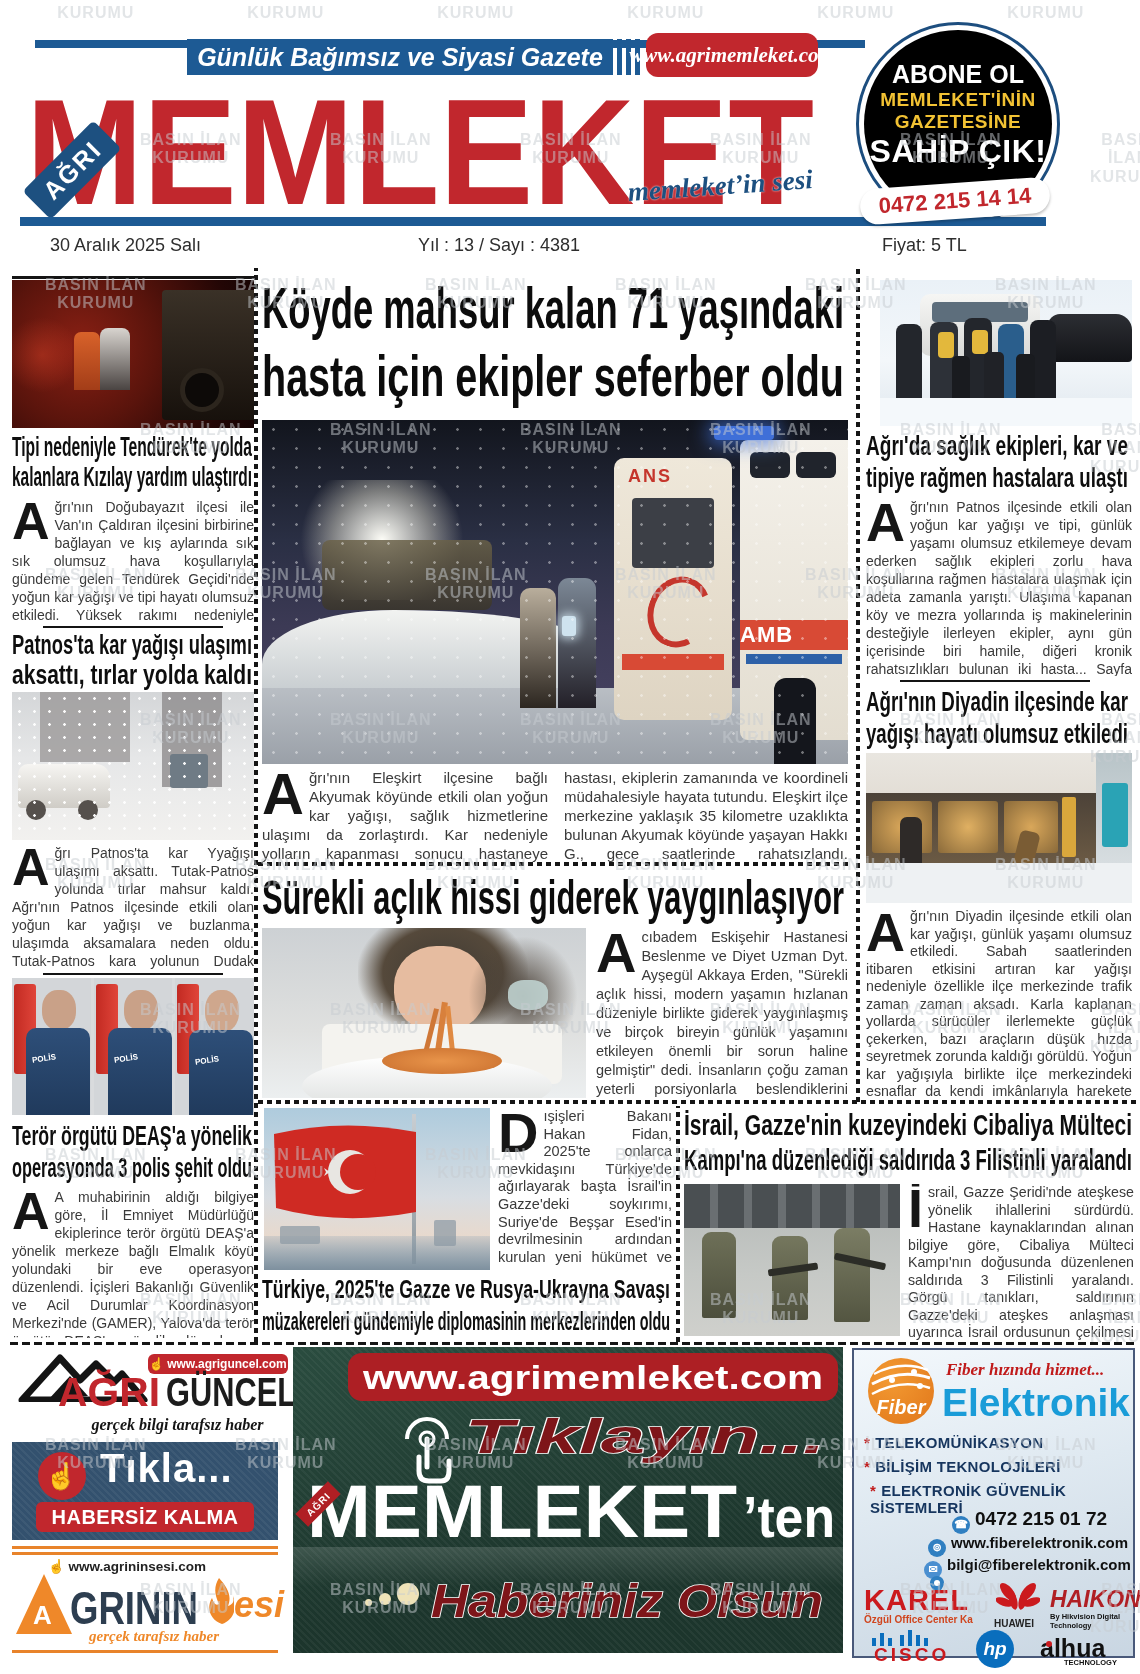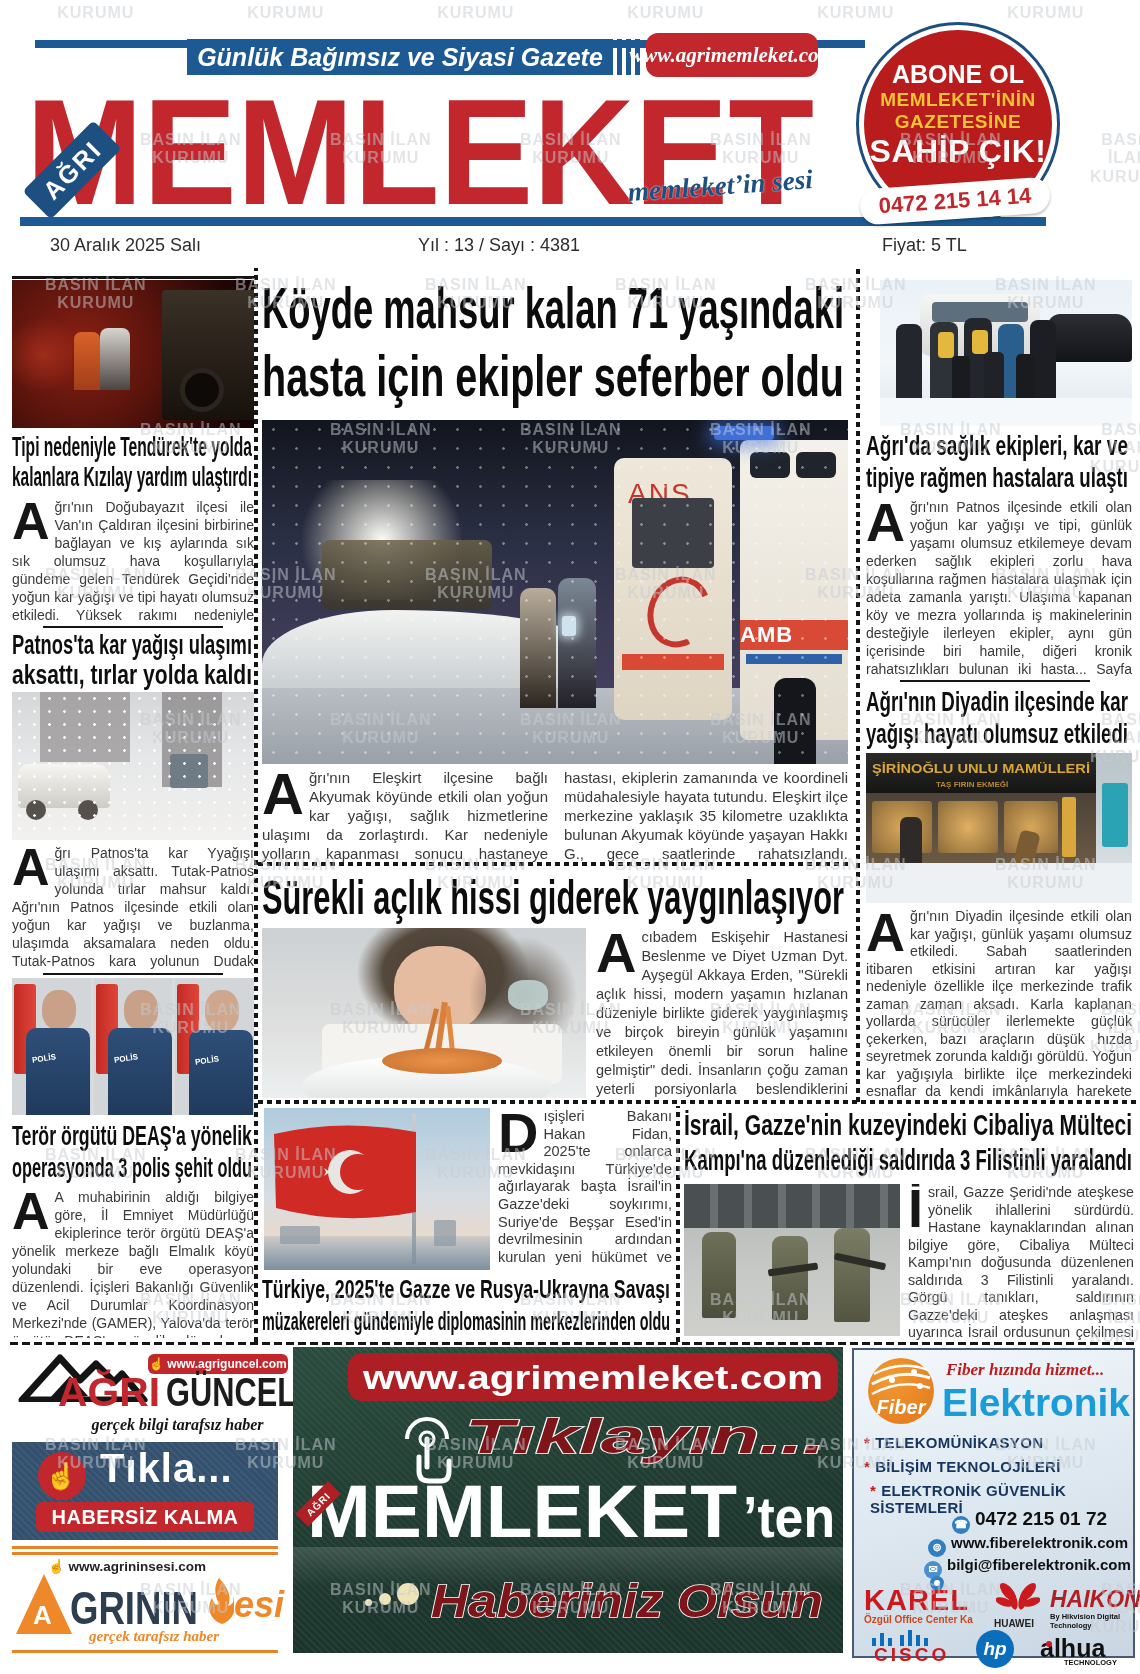--- a/index.html
+++ b/index.html
@@ -27,21 +27,21 @@
   svg text{font-family:"Liberation Sans",sans-serif;font-weight:bold;}
   .serifit{font-family:"Liberation Serif",serif;font-style:italic;font-weight:bold;}
   
   #tagband{background:#1d5a94;color:#fff;display:flex;align-items:center;justify-content:center;
            font-style:italic;font-weight:bold;font-size:25px;}
   #wwwpill{background:#c1272d;border-radius:12px;color:#fff;display:flex;align-items:center;justify-content:center;font-size:21px;}
   #agribadge{background:#1d5080;border-radius:5px;color:#fff;display:flex;align-items:center;justify-content:center;
              font-weight:bold;font-size:25px;letter-spacing:2px;transform:rotate(-45deg);}
   #slogan{color:#1d5080;font-size:27px;transform:rotate(-4deg);text-shadow:0 0 2px #fff;}
   #subouter{border-radius:50%;background:#fff;border:3px solid #1d4e7f;}
-  #subinner{position:absolute;left:5px;top:5px;right:5px;bottom:5px;border-radius:50%;background:#b91c1c;
+  #subinner{position:absolute;left:5px;top:5px;right:5px;bottom:5px;border-radius:50%;background:#000000;
             display:flex;flex-direction:column;align-items:center;justify-content:flex-start;padding-top:30px;box-sizing:border-box;}
   .sub1{color:#fff;font-weight:bold;font-size:25px;}
   .sub2{color:#f2c233;font-weight:bold;font-size:19px;letter-spacing:.5px;}
   .sub4{color:#fff;font-weight:bold;font-size:32px;letter-spacing:.5px;}
   #subphone{position:absolute;background:#fff;border-radius:18px;transform:rotate(-4deg);z-index:6;
             display:flex;align-items:center;justify-content:center;color:#c1272d;font-weight:bold;font-size:22px;
             box-shadow:0 2px 3px rgba(0,0,0,.25);}
   .dateline{position:absolute;font-size:18px;color:#2e2e2e;}
   
   #tiklabanner{background:#33516e;background-image:repeating-linear-gradient(45deg,rgba(255,255,255,.05) 0 2px,transparent 2px 5px);}
@@ -171,21 +171,21 @@
     <text x="0" y="124" font-size="58" fill="#0c0c0c" textLength="582" lengthAdjust="spacingAndGlyphs">hasta için ekipler seferber oldu</text>
   </svg>
 
   <div class="photo" style="left:262px;top:420px;width:586px;height:344px;background:linear-gradient(180deg,#12151d 0%,#2a2f44 35%,#3c3a55 60%,#4a4566 100%);">
     <div class="abs" style="left:30px;top:60px;width:180px;height:120px;background:radial-gradient(circle,#fdfdf7 0%,#e5e2d077 45%,transparent 75%);"></div>
     <div class="abs" style="left:60px;top:120px;width:170px;height:70px;background:linear-gradient(180deg,#6a6148,#3a352a);border-radius:8px;opacity:.85;"></div>
     <div class="abs" style="left:0px;top:190px;width:330px;height:90px;background:linear-gradient(180deg,#f2f3f1,#c3c9cd);border-radius:40% 60% 10px 0 / 60% 40% 10px 0;"></div>
     <div class="abs" style="left:0px;top:268px;width:586px;height:76px;background:linear-gradient(180deg,#b9bec4,#9aa0a8);"></div>
 
     <div class="abs" style="left:352px;top:38px;width:118px;height:262px;background:linear-gradient(180deg,#efe8da,#ded4c2);border-radius:10px;">
-      <div style="position:absolute;left:14px;top:20px;width:90px;height:22px;color:#c5362c;font-weight:normal;font-size:28px;letter-spacing:2px;">ANS</div>
+      <div style="position:absolute;left:14px;top:8px;width:90px;height:22px;color:#c5362c;font-weight:bold;font-size:18px;letter-spacing:2px;">ANS</div>
       <div style="position:absolute;left:18px;top:40px;width:82px;height:70px;background:#3c3f46;border-radius:4px;"></div>
       <div style="position:absolute;left:34px;top:118px;width:50px;height:60px;border:6px solid #c5362c;border-radius:50% 50% 50% 50%;border-right-color:transparent;transform:rotate(20deg);"></div>
       <div style="position:absolute;left:8px;top:196px;width:102px;height:16px;background:#d84a35;"></div>
     </div>
 
     <div class="abs" style="left:478px;top:20px;width:108px;height:300px;background:linear-gradient(180deg,#f4f1ea,#e3ddd0);border-radius:8px 0 0 8px;">
       <div style="position:absolute;left:10px;top:12px;width:40px;height:26px;background:#20242c;border-radius:6px;"></div>
       <div style="position:absolute;left:56px;top:12px;width:40px;height:26px;background:#20242c;border-radius:6px;"></div>
       <div style="position:absolute;left:0px;top:180px;width:108px;height:30px;background:#d84a35;color:#fff;font-weight:bold;font-size:22px;letter-spacing:1px;display:flex;align-items:center;">AMB</div>
       <div style="position:absolute;left:6px;top:214px;width:96px;height:10px;background:#2d61a8;"></div>
@@ -285,26 +285,20 @@
     <span class="dc" style="font-size:54px;">A</span><span>ğrı'nın Patnos ilçesinde etkili olan yoğun kar yağışı ve tipi, günlük yaşamı olumsuz etkilemeye devam ederken sağlık ekipleri zorlu hava koşullarına rağmen hastalara ulaşmak için adeta zamanla yarıştı. Ulaşıma kapanan köy ve mezra yollarında iş makinelerinin desteğiyle ilerleyen ekipler, aynı gün içerisinde biri hamile, diğeri kronik rahatsızlıkları bulunan iki hasta... Sayfa 6'da</span>
   </div>
   <div class="rule" style="left:900px;top:680px;width:190px;height:2px;"></div>
 
   <svg class="abs" style="left:866px;top:686px;" width="266" height="64">
     <text x="0" y="25" font-size="28" fill="#0e0e0e" textLength="262" lengthAdjust="spacingAndGlyphs">Ağrı'nın Diyadin ilçesinde kar</text>
     <text x="0" y="57" font-size="28" fill="#0e0e0e" textLength="262" lengthAdjust="spacingAndGlyphs">yağışı hayatı olumsuz etkiledi</text>
   </svg>
 
   <div class="photo" style="left:866px;top:753px;width:266px;height:150px;background:linear-gradient(180deg,#e9e6e0 0%,#ddd6cc 55%,#eef0f1 100%);">
-    <div class="abs" style="left:0;top:0;width:230px;height:40px;background:linear-gradient(180deg,#2b2b29,#151513);">
-      <svg width="230" height="40">
-          <text x="6" y="20" font-size="13" fill="#d9a73c" textLength="218" lengthAdjust="spacingAndGlyphs">ŞİRİNOĞLU UNLU MAMÜLLERİ</text>
-      <text x="70" y="34" font-size="8" fill="#b58a32">TAŞ FIRIN EKMEĞİ</text>
-        </svg>
-    </div>
     <div class="abs" style="left:230px;top:0;width:36px;height:110px;background:linear-gradient(180deg,#b8c4c8,#d7dde0);"></div>
     <div class="abs" style="left:236px;top:30px;width:26px;height:64px;background:#2aa3b5;border-radius:3px;"></div>
     <div class="abs" style="left:0;top:40px;width:230px;height:70px;background:linear-gradient(180deg,#4c4238,#6b5a44);">
       <div style="position:absolute;left:6px;top:8px;width:60px;height:52px;background:radial-gradient(circle,#d9a75a,#8a6a3a);border-radius:3px;"></div>
       <div style="position:absolute;left:72px;top:8px;width:60px;height:52px;background:radial-gradient(circle,#e0b062,#8a6a3a);border-radius:3px;"></div>
       <div style="position:absolute;left:138px;top:8px;width:54px;height:52px;background:radial-gradient(circle,#d9a75a,#8a6a3a);border-radius:3px;"></div>
       <div style="position:absolute;left:196px;top:4px;width:14px;height:60px;background:#d9a73c;border-radius:2px;"></div>
     </div>
     <div class="abs" style="left:34px;top:64px;width:22px;height:56px;background:#2e2a28;border-radius:7px 7px 0 0;"></div>
     <div class="abs" style="left:150px;top:78px;width:20px;height:42px;background:#7a5c34;border-radius:6px 6px 0 0;transform:rotate(14deg);"></div>

